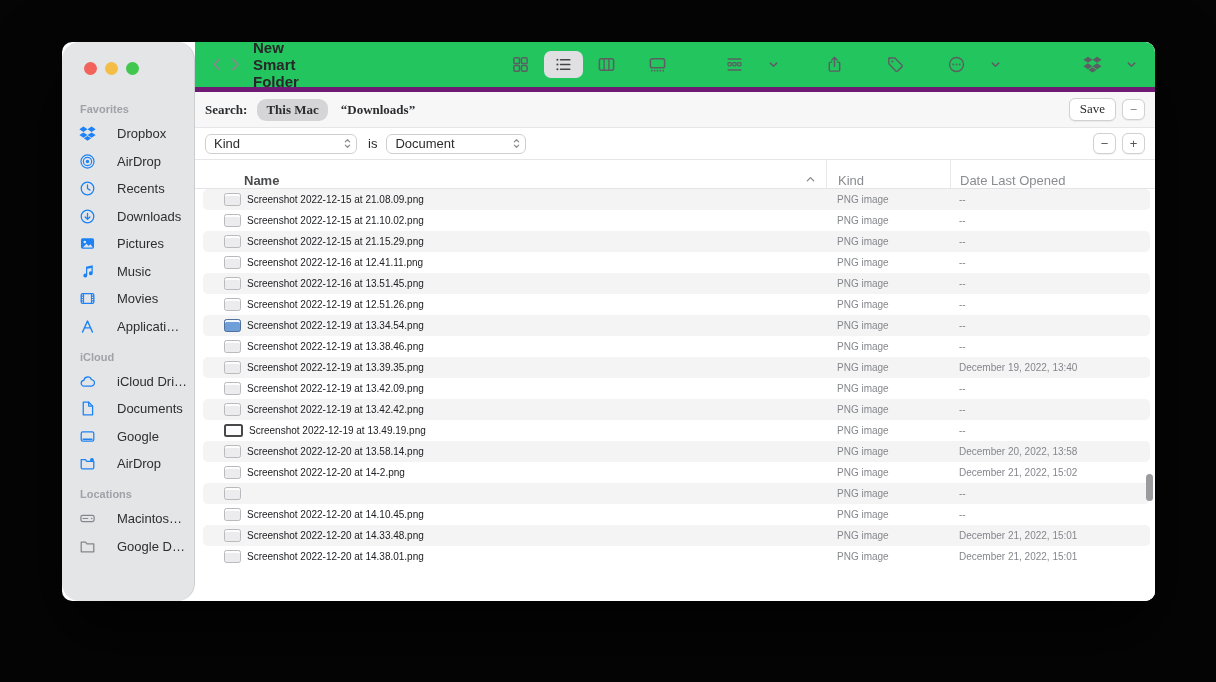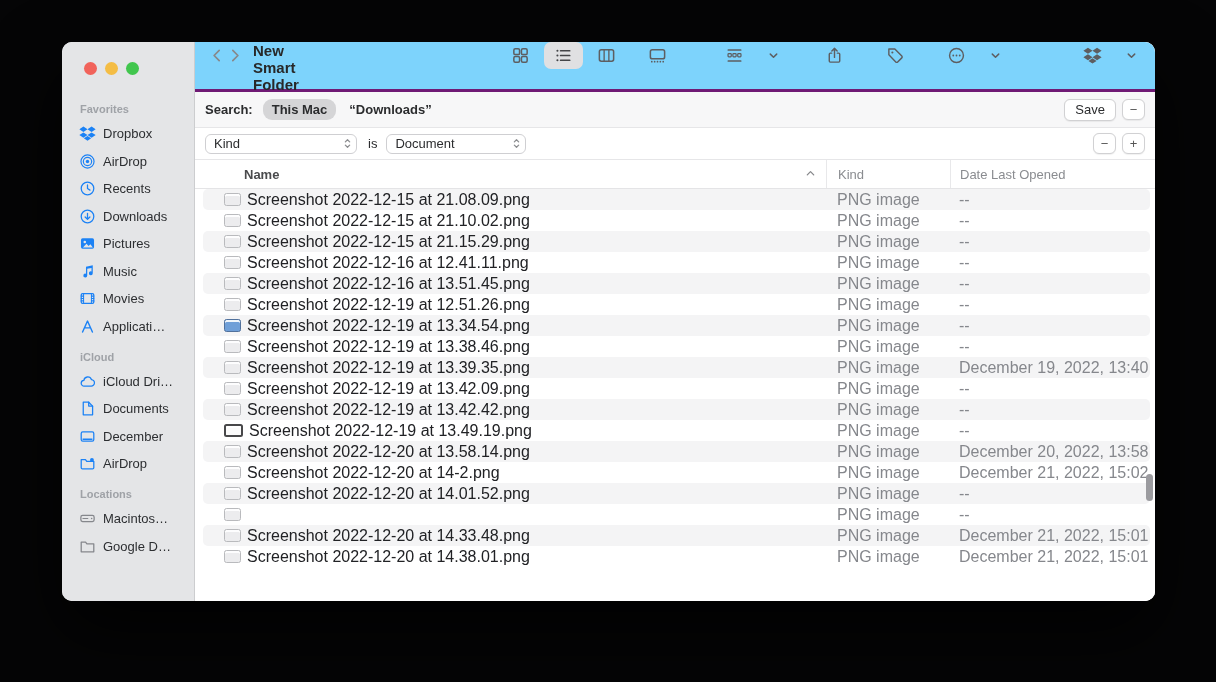--- a/index.html
+++ b/index.html
@@ -1,49 +1,49 @@
 <!DOCTYPE html>
 <html><head>
 <meta charset="utf-8">
 <style>
   html,body{margin:0;padding:0;background:#050506;width:1216px;height:682px;overflow:hidden;
     font-family:"Liberation Sans",sans-serif;-webkit-font-smoothing:antialiased;}
   .window{position:absolute;left:62px;top:42px;width:1093px;height:559px;border-radius:10px;
     overflow:hidden;display:flex;box-shadow:0 30px 70px rgba(0,0,0,.85);background:#fff;}
   
   .sidebar{width:133px;flex:0 0 133px;background:#e4e5e7;border-right:1px solid rgba(0,0,0,.10);
-    box-sizing:border-box;display:flex;flex-direction:column;}
+    box-sizing:border-box;display:flex;flex-direction:column;border-radius:18px;}
   .traffic{display:flex;gap:8px;padding:20px 0 10px 22px;}
   .tl{width:13px;height:13px;border-radius:50%;}
   .tl.close{background:#f1635b}.tl.min{background:#f4bd45}.tl.max{background:#41c64e}
   .side-scroll{padding:8px 6px 0 10px;}
   .side-label{font-size:11px;font-weight:bold;color:#9fa2a7;padding:10px 0 4px 8px;}
-  .side-item{display:flex;align-items:center;gap:7px;height:26px;margin:1.5px 0;border-radius:6px;
+  .side-item{display:flex;align-items:center;gap:21px;height:26px;margin:1.5px 0;border-radius:6px;
     padding:0 6px;color:#2c2e31;font-size:13px;white-space:nowrap;overflow:hidden;}
   .side-item .sicon{width:18px;height:18px;flex:0 0 18px;display:flex;align-items:center;justify-content:center;color:#1c82f5;}
   .side-item.gray .sicon{color:#85878c;}
   .sicon svg{width:17px;height:17px;display:block;}
   
   .main{flex:1;display:flex;flex-direction:column;min-width:0;background:#fff;}
-  .toolbar{height:50px;flex:0 0 50px;background:#7dd3fc;border-bottom:3px solid #701a75;
-    display:flex;align-items:flex-start;padding:0 14px;box-sizing:border-box;}
+  .toolbar{height:50px;flex:0 0 50px;background:#22c55e;border-bottom:5px solid #701a75;
+    display:flex;align-items:center;padding:0 14px;box-sizing:border-box;}
   .navbtn{width:26px;height:26px;display:flex;align-items:center;justify-content:center;color:#87888b;}
   .navbtn svg{width:17px;height:17px;}
   .win-title{font-size:15px;font-weight:bold;color:#272829;margin-left:10px;}
   .viewgroup{display:flex;align-items:center;gap:4px;margin-left:202px;}
   .tbtn{height:27px;min-width:33px;border-radius:7px;display:flex;align-items:center;justify-content:center;
     color:#5d5e61;padding:0 3px;}
   .tbtn.selected{background:#e0e0e2;color:#444548;}
   .tbtn svg{width:19px;height:19px;}
   .tchev svg{width:11px;height:11px;}
   .tool-right{display:flex;align-items:center;margin-left:38px;gap:0;}
   .tgap{width:22px;}
   
   .searchrow{height:36px;flex:0 0 36px;background:#f7f7f8;border-bottom:1px solid #e6e6e8;
-    display:flex;align-items:center;padding:0 10px;box-sizing:border-box;font-size:13px;}
+    display:flex;align-items:center;padding:0 10px;box-sizing:border-box;font-size:13px;font-family:Liberation Serif, serif;}
   .search-label{font-weight:bold;color:#2b2c2e;}
   .scope-token{background:#d5d5d7;border-radius:9px;padding:3px 9px;font-weight:bold;color:#2b2c2e;margin-left:10px;}
   .query-token{font-weight:bold;color:#2b2c2e;margin-left:13px;}
   .savebtn{margin-left:auto;background:#fff;border:1px solid #d1d1d3;border-radius:6px;
     font-size:13px;color:#2b2c2e;padding:2px 10px 3px;box-shadow:0 .5px 1px rgba(0,0,0,.06);}
   .sqbtn{width:21px;height:19px;background:#fff;border:1px solid #d1d1d3;border-radius:6px;
     display:flex;align-items:center;justify-content:center;font-size:13px;color:#555;margin-left:6px;
     box-shadow:0 .5px 1px rgba(0,0,0,.06);line-height:1;}
   
   .filterrow{height:32px;flex:0 0 32px;background:#fff;border-bottom:1px solid #e6e6e8;
@@ -53,28 +53,28 @@
   .select .sel-label{flex:1;}
   .select .stepper{color:#8c8d90;display:flex;}
   .select .stepper svg{width:9px;height:13px;}
   .sel-kind{width:152px;}
   .sel-value{width:140px;margin-left:9px;}
   .is-label{margin-left:11px;}
   .filter-btns{margin-left:auto;display:flex;}
   
   .thead{height:29px;flex:0 0 29px;background:#fff;border-bottom:1px solid #e4e4e6;
     display:flex;align-items:center;font-size:13px;box-sizing:border-box;}
-  .th{display:flex;align-items:center;height:100%;box-sizing:border-box;}
+  .th{display:flex;align-items:flex-end;height:100%;box-sizing:border-box;}
   .th-name{width:631px;padding-left:49px;color:#4a4b4d;font-weight:bold;}
   .sortcaret{margin-left:auto;margin-right:10px;color:#86878a;}
   .sortcaret svg{width:11px;height:11px;}
   .th-kind{width:124px;border-left:1px solid #e8e8ea;padding-left:11px;color:#8a8c90;}
   .th-date{flex:1;border-left:1px solid #e8e8ea;padding-left:9px;color:#8a8c90;}
   .listarea{flex:1;position:relative;background:#fff;overflow:hidden;}
-  .row{position:relative;height:21px;display:flex;align-items:center;font-size:16px;color:#212225;}
+  .row{position:relative;height:21px;display:flex;align-items:center;font-size:10px;color:#212225;}
   .row .stripe{position:absolute;left:8px;right:5px;top:0;bottom:0;border-radius:5px;}
   .row.odd .stripe{background:#f4f4f5;}
   .row>*{position:relative;}
   .cell-name{width:631px;display:flex;align-items:center;box-sizing:border-box;padding-left:29px;gap:6px;}
   .thumb{width:15px;height:11px;border:1px solid #b9babd;border-radius:2.5px;background:#ececee;
     box-shadow:inset 0 2px 0 rgba(255,255,255,.9);flex:0 0 15px;}
   .thumb.blue{background:#6f9fd8;border-color:#51719c;}
   .thumb.dark{background:#fbfbfb;border:2px solid #48484a;width:13px;height:9px;}
   .cell-kind{width:124px;color:#85878c;box-sizing:border-box;padding-left:11px;}
   .cell-date{flex:1;color:#85878c;box-sizing:border-box;padding-left:9px;}
@@ -189,21 +189,21 @@
               </span>
               <span>Documents</span>
             </div>
             <div class="side-item">
               <span class="sicon">
                 <svg viewBox="0 0 20 20" fill="none" stroke="currentColor" stroke-width="1.5" stroke-linecap="round" stroke-linejoin="round">
                   <rect x="2.6" y="4.6" width="14.8" height="10.8" rx="1.8"></rect>
                   <path d="M4.2 12.4h11.6v1.6H4.2z" fill="currentColor" stroke="none"></path>
                 </svg>
               </span>
-              <span>December</span>
+              <span>Google</span>
             </div>
             <div class="side-item">
               <span class="sicon">
                 <svg viewBox="0 0 20 20" fill="none" stroke="currentColor" stroke-width="1.5" stroke-linecap="round" stroke-linejoin="round">
                   <path d="M2.6 5.4h5l1.5 2h8.3v7.6a1.4 1.4 0 0 1-1.4 1.4H4a1.4 1.4 0 0 1-1.4-1.4z"></path>
                   <circle cx="15.2" cy="5.8" r="2.3" fill="currentColor" stroke="none"></circle>
                 </svg>
               </span>
               <span>AirDrop</span>
             </div>
@@ -519,30 +519,30 @@
       <span class="fname">Screenshot 2022-12-20 at 14-2.png</span>
     </span>
     <span class="cell-kind">PNG image</span>
     <span class="cell-date">December 21, 2022, 15:02</span>
   </div>
 
   <div class="row odd">
     <span class="stripe"></span>
     <span class="cell-name">
       <span class="thumb"></span>
-      <span class="fname">Screenshot 2022-12-20 at 14.01.52.png</span>
-    </span>
-    <span class="cell-kind">PNG image</span>
-    <span class="cell-date">--</span>
-  </div>
-
-  <div class="row">
-    <span class="stripe"></span>
-    <span class="cell-name">
-      <span class="thumb"></span>
+    </span>
+    <span class="cell-kind">PNG image</span>
+    <span class="cell-date">--</span>
+  </div>
+
+  <div class="row">
+    <span class="stripe"></span>
+    <span class="cell-name">
+      <span class="thumb"></span>
+      <span class="fname">Screenshot 2022-12-20 at 14.10.45.png</span>
     </span>
     <span class="cell-kind">PNG image</span>
     <span class="cell-date">--</span>
   </div>
 
   <div class="row odd">
     <span class="stripe"></span>
     <span class="cell-name">
       <span class="thumb"></span>
       <span class="fname">Screenshot 2022-12-20 at 14.33.48.png</span>

